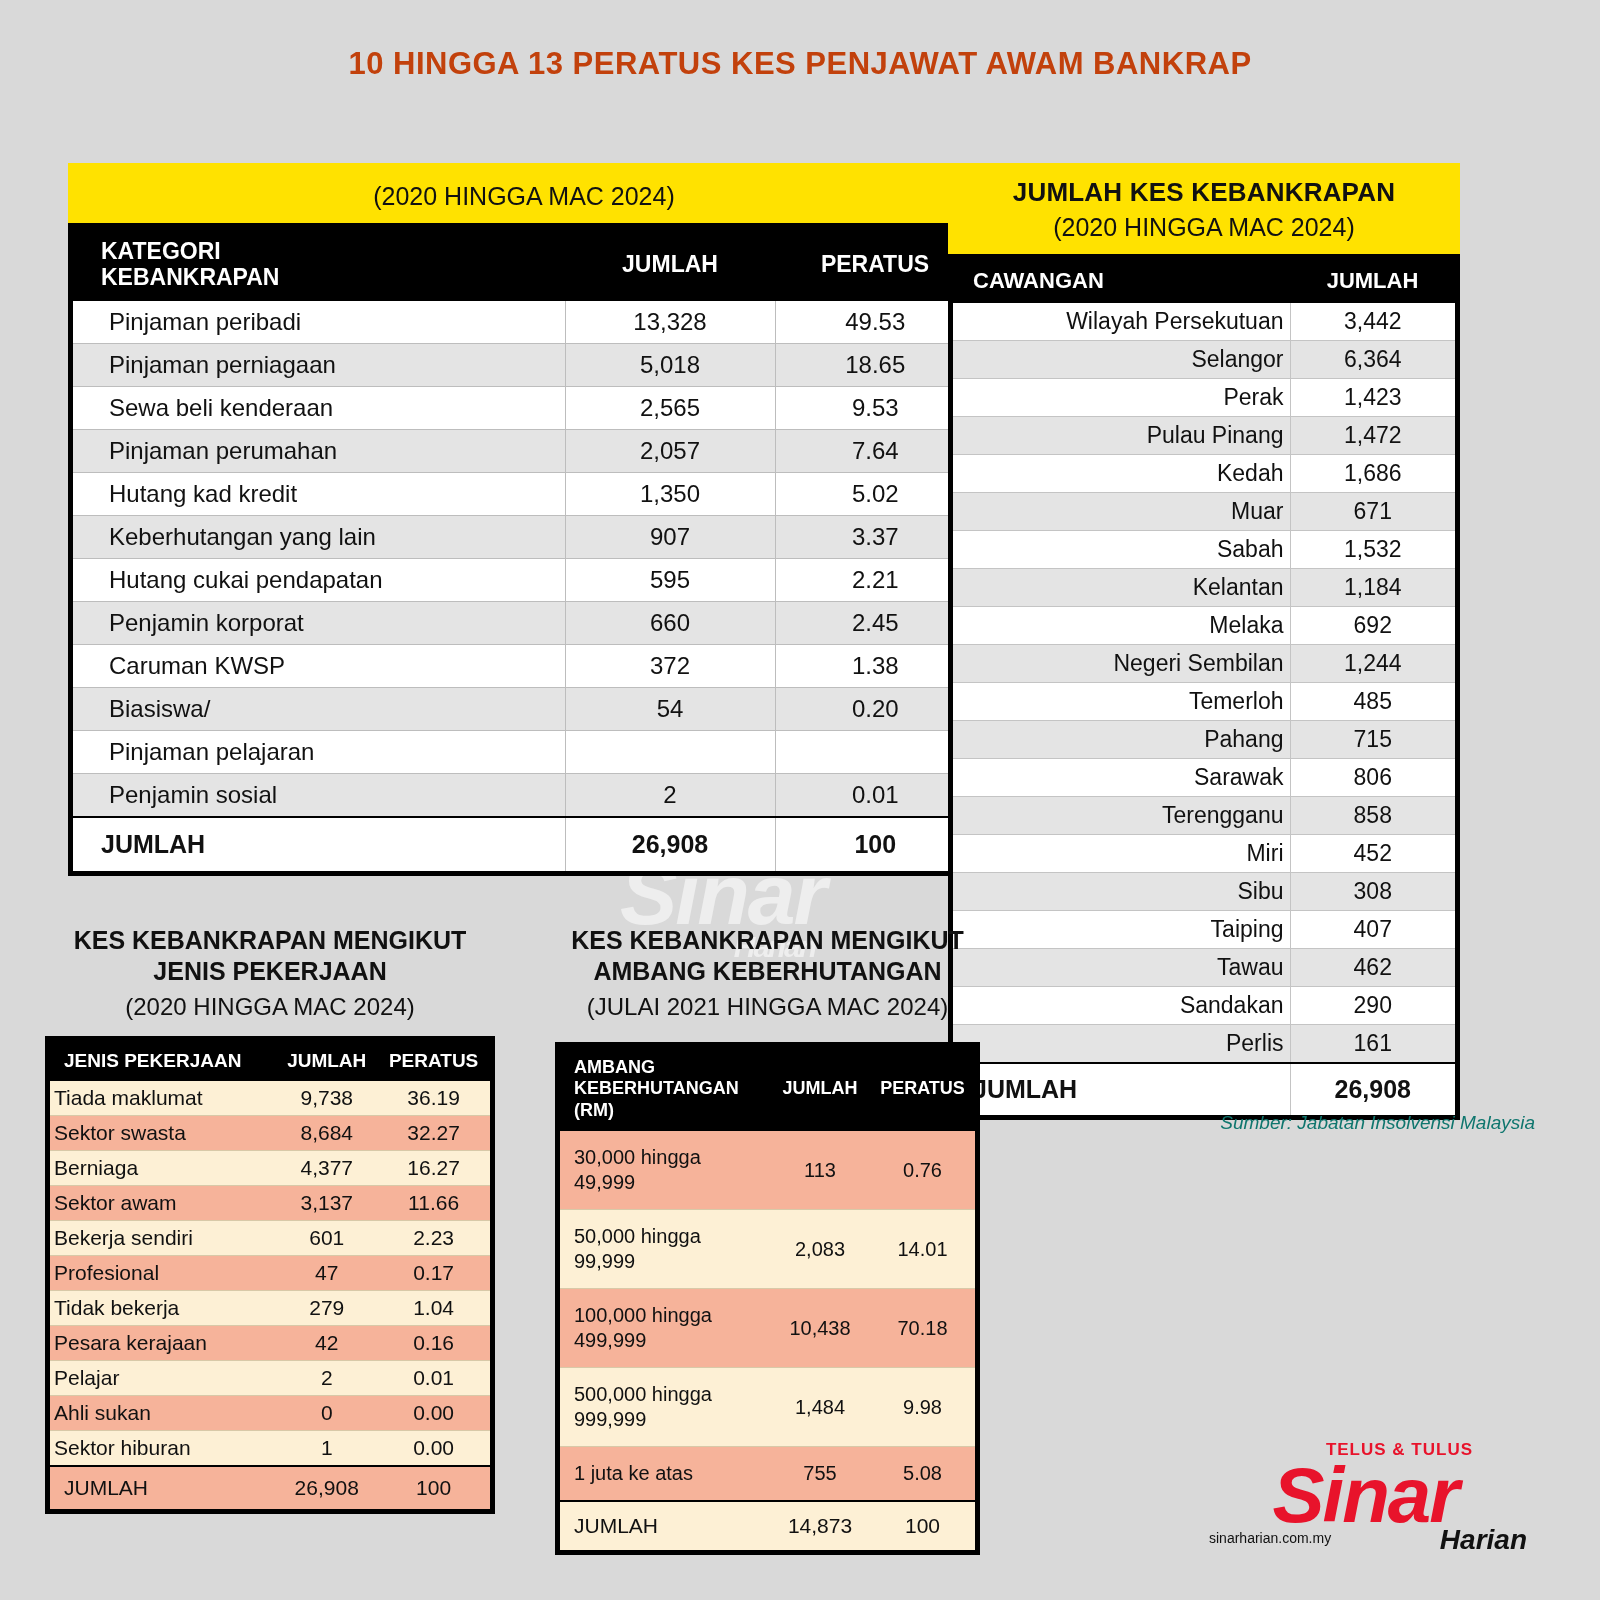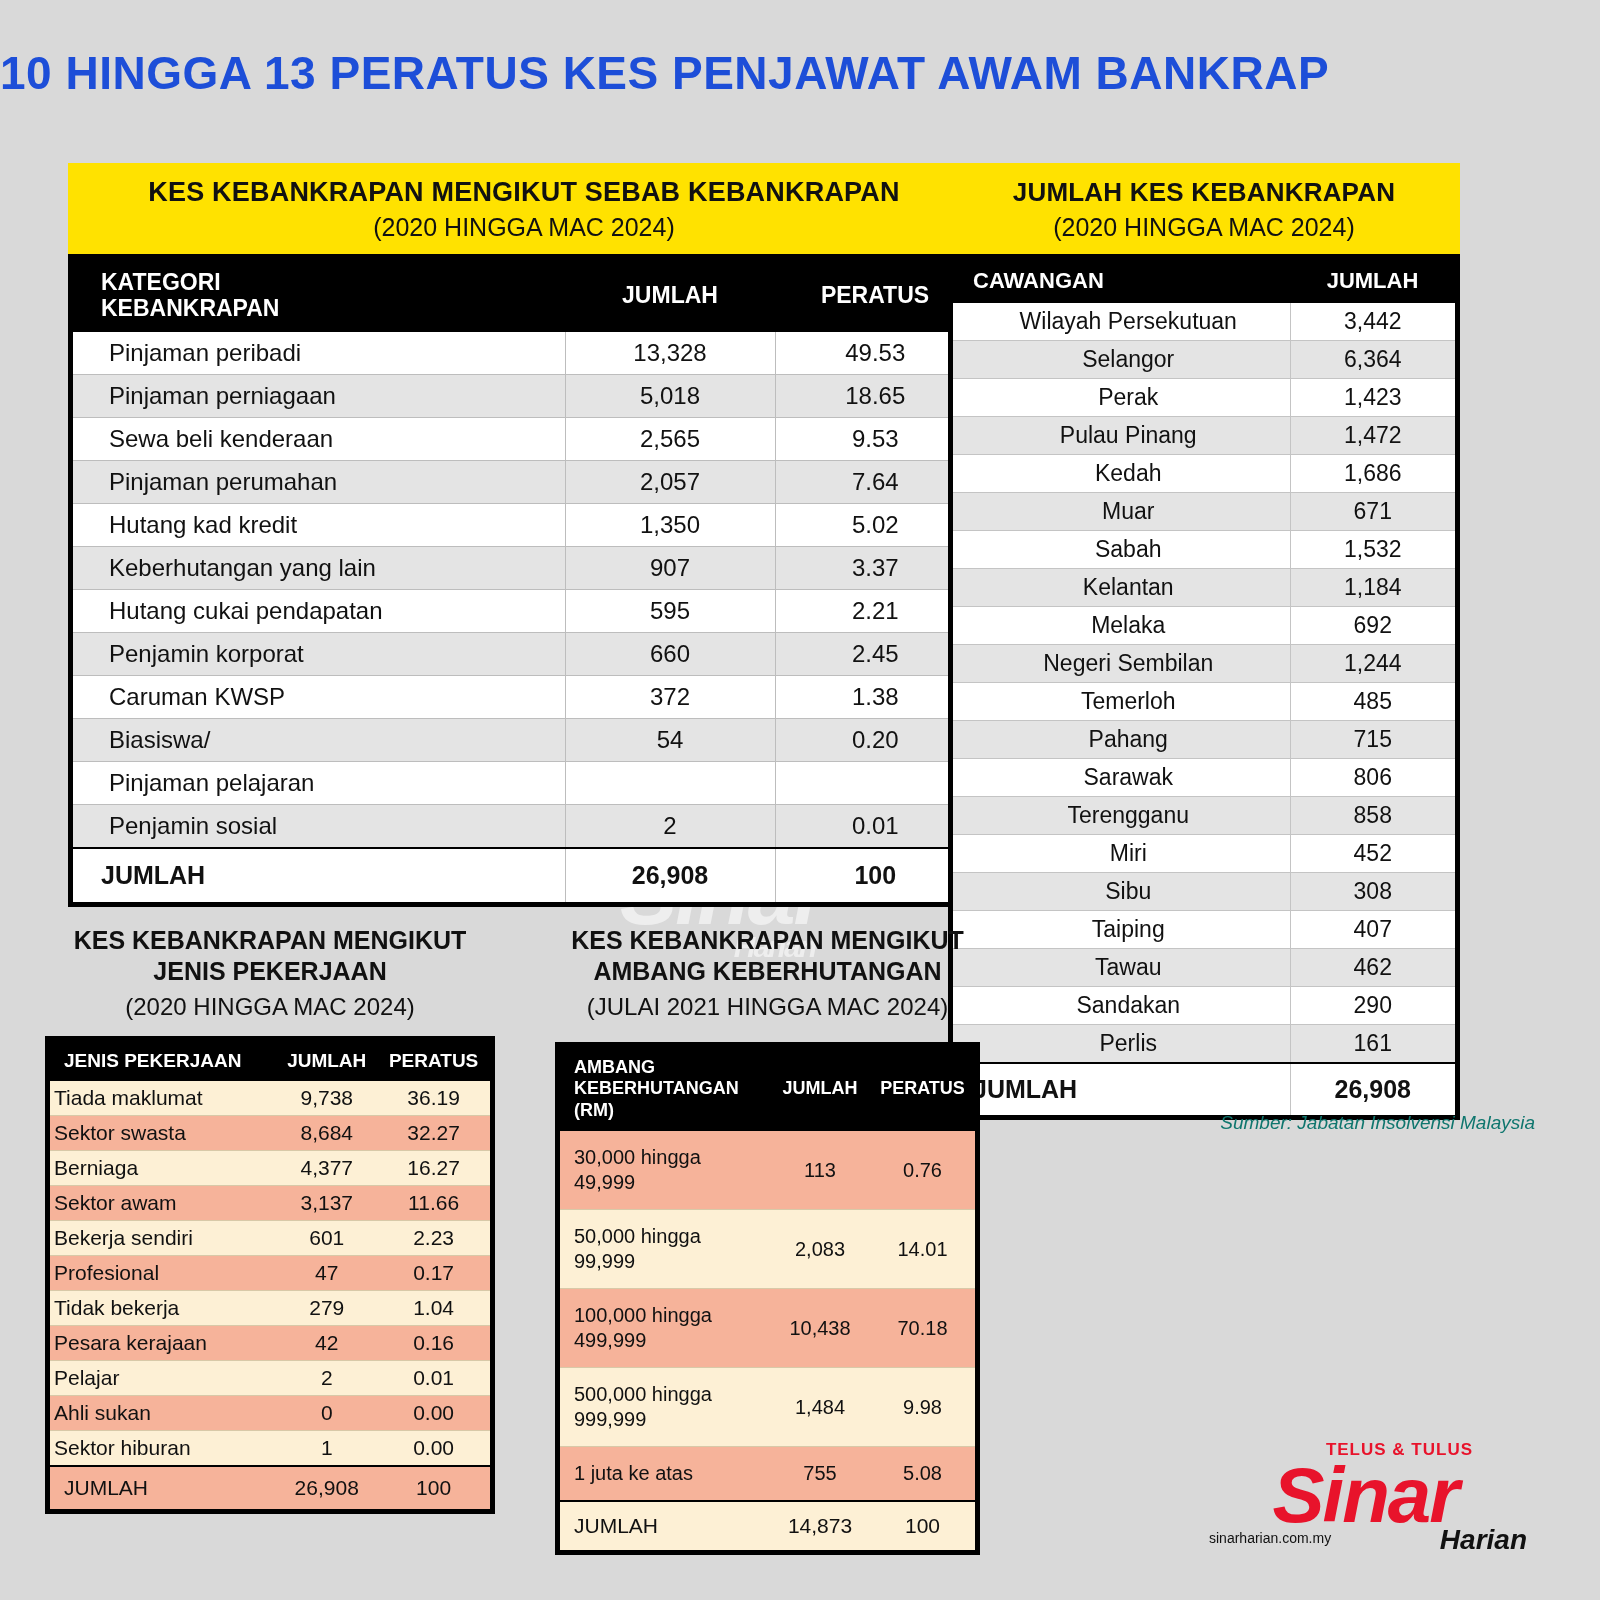--- a/index.html
+++ b/index.html
@@ -33,24 +33,25 @@
     text-align: right;
     margin-top: -14px;
     margin-right: 10px;
   }
 
   
   .main-title {
     position: absolute;
     left: 0; right: 0;
     top: 46px;
-    font-size: 46px;
+    text-align: center;
+    font-size: 31px;
     font-weight: bold;
     letter-spacing: 0.5px;
-    color: #1d4ed8;
+    color: #c2410c;
     font-family: "Liberation Sans", sans-serif;
   }
 
   
   .panel { position: absolute; }
 
   .panel-head-yellow {
     background: #ffe200;
     padding: 14px 10px 12px;
     text-align: center;
@@ -116,21 +117,21 @@
   }
   #panelB thead th.c1 { text-align: left; padding-left: 20px; }
   #panelB thead th.c2 { text-align: center; }
   #panelB tbody td {
     font-size: 23px;
     padding: 5px 6px;
     border-bottom: 1px solid #c4c4c4;
     background: #fff;
   }
   #panelB tbody tr:nth-child(even) td { background: #e4e4e4; }
-  #panelB tbody td.c1 { text-align: center; padding-left: 20px; }
+  #panelB tbody td.c1 { text-align: right; padding-left: 20px; }
   #panelB tbody td.c2 { text-align: center; border-left: 1px solid #c4c4c4; width: 165px; }
   #panelB tfoot td {
     font-size: 25px; font-weight: bold;
     background: #fff; padding: 11px 6px;
     border-top: 2px solid #000;
   }
   #panelB tfoot td.c1 { text-align: left; padding-left: 20px; }
   #panelB tfoot td.c2 { text-align: center; border-left: 1px solid #c4c4c4; }
 
   .source-note {
@@ -262,21 +263,20 @@
 
 <div class="watermark">
   <span>Sinar</span>
   <small>Harian</small>
 </div>
 
 <div class="main-title">10 HINGGA 13 PERATUS KES  PENJAWAT AWAM BANKRAP</div>
 
 <div class="panel" id="panelA">
   <div class="panel-head-yellow">
-    <div class="h1">KES KEBANKRAPAN MENGIKUT SEBAB KEBANKRAPAN</div>
     <div class="h2">(2020 HINGGA MAC 2024)</div>
   </div>
   <div class="body">
     <table>
       <thead>
         <tr>
           <th class="catcol">
             <div>KATEGORI</div>
             <div>KEBANKRAPAN</div>
           </th>

